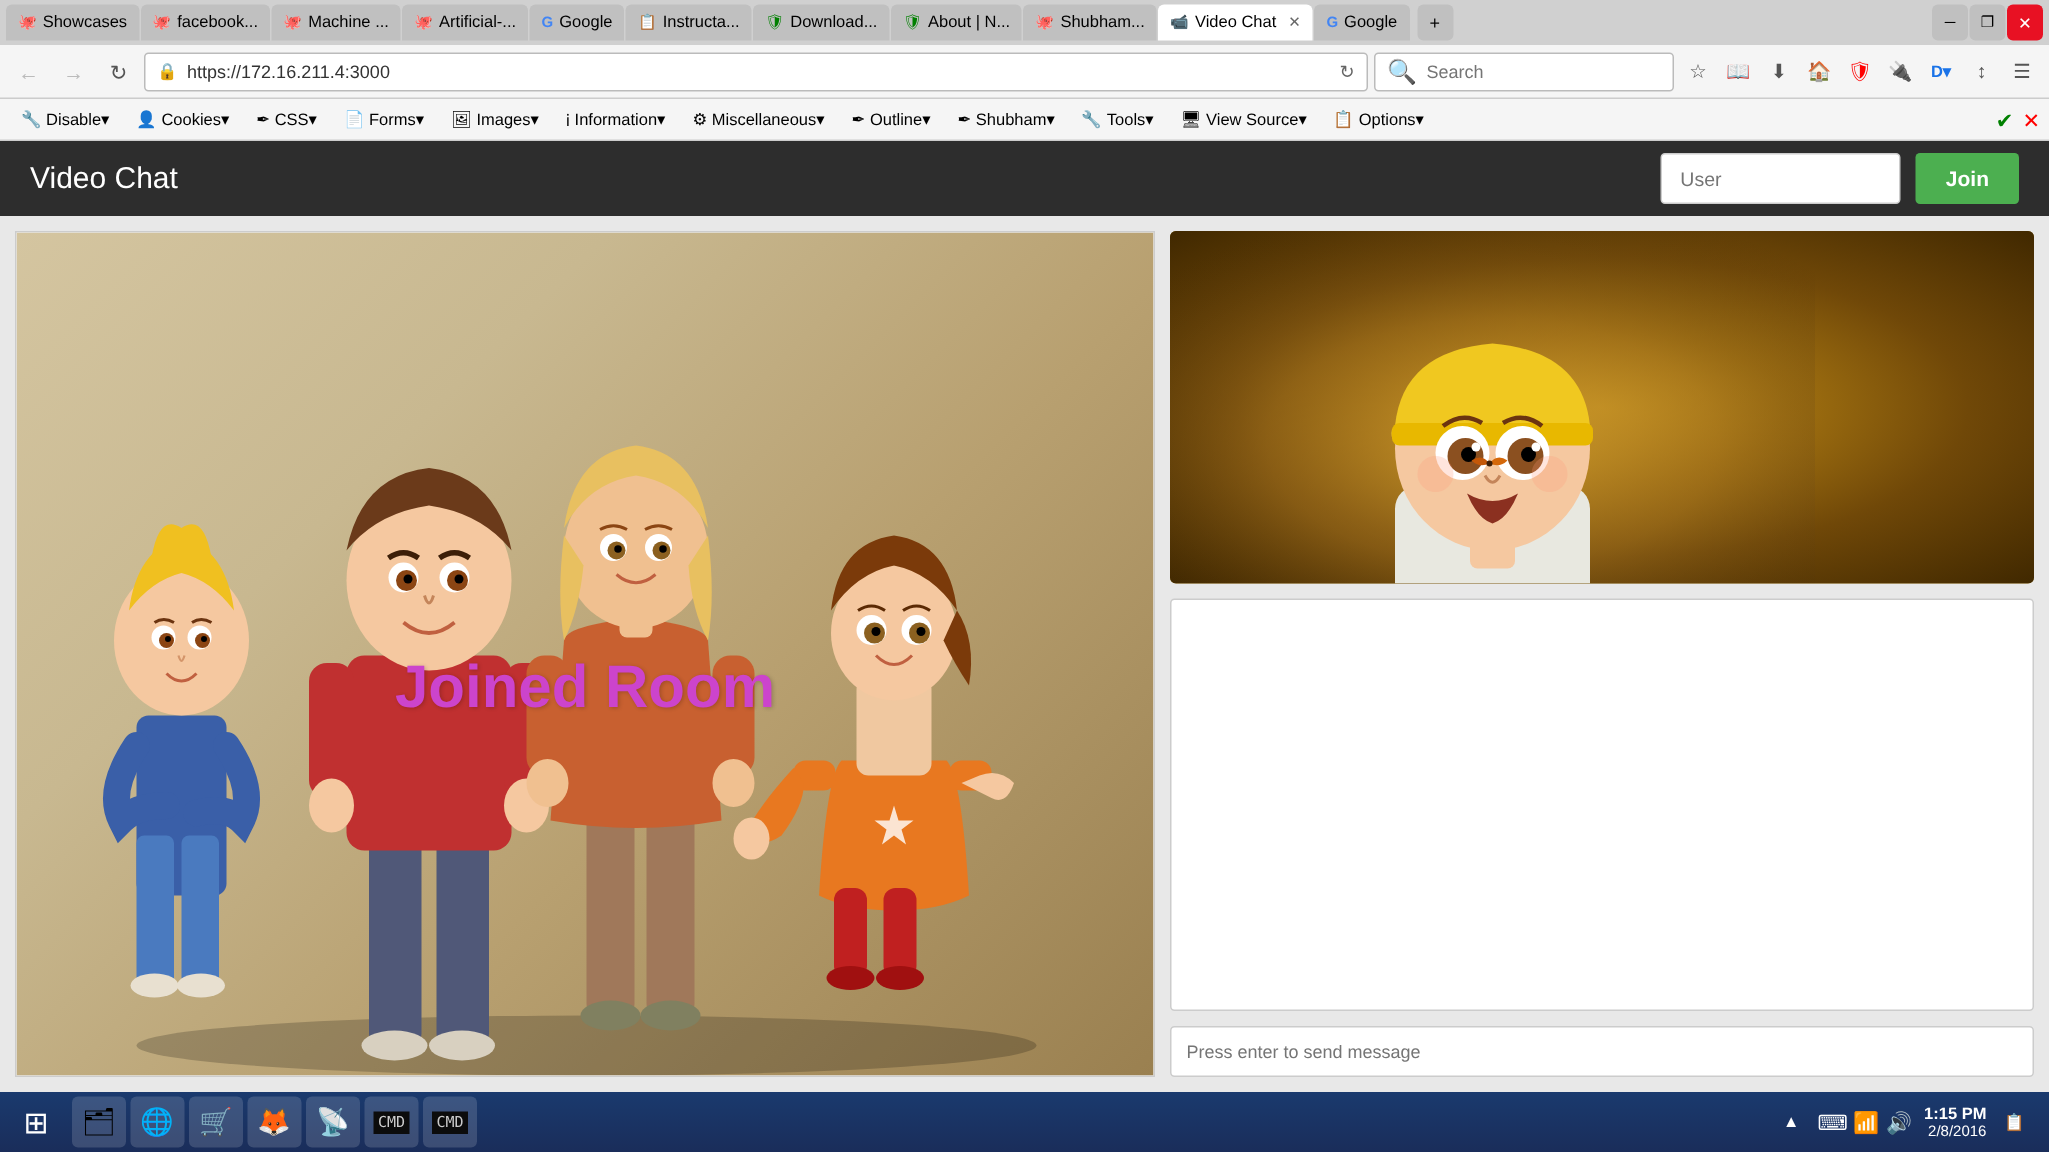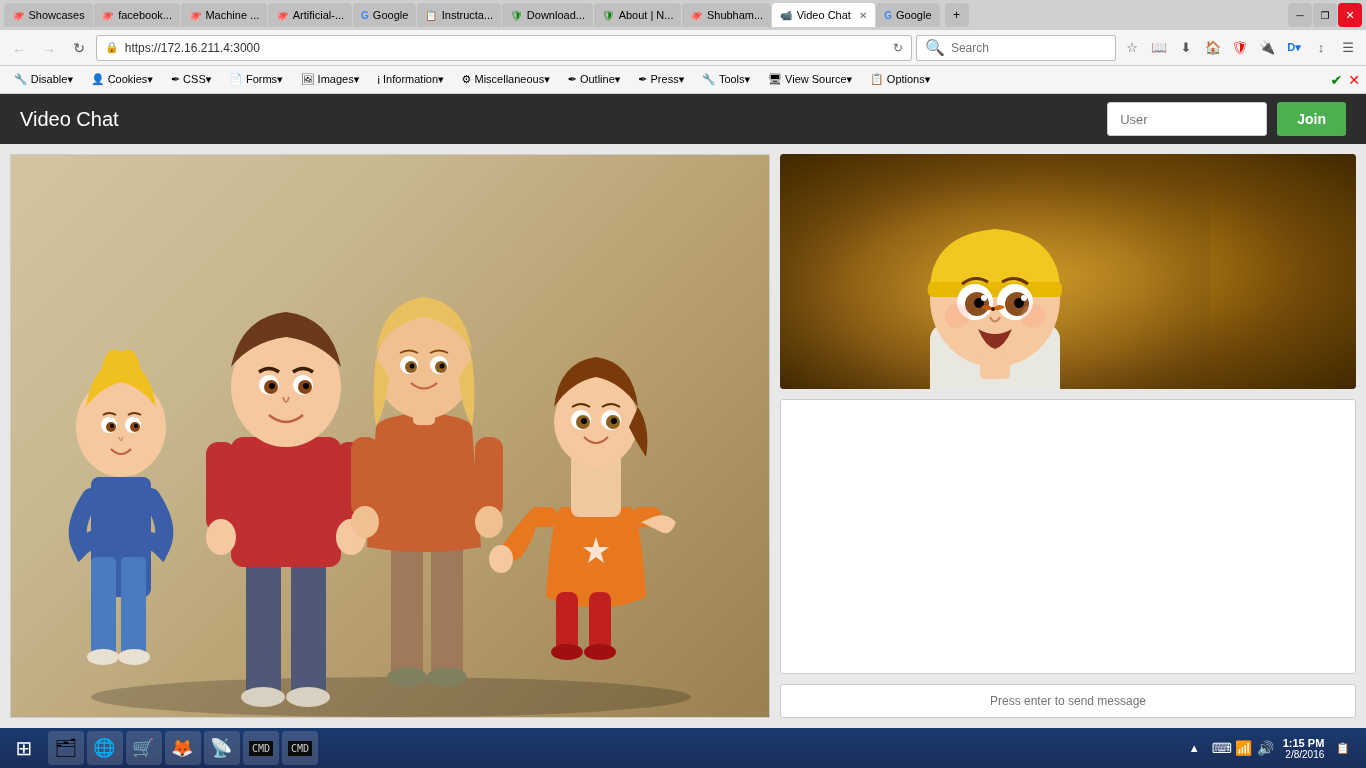--- a/index.html
+++ b/index.html
@@ -302,21 +302,20 @@
       align-items: center;
       padding: 0 10px;
     }
     .chat-input {
       width: 100%;
       border: none;
       outline: none;
       font-size: 12px;
       color: #c2410c;
       background: transparent;
-      text-align: center;
     }
 
     
     .taskbar {
       position: fixed;
       bottom: 0;
       left: 0;
       width: 1366px;
       height: 40px;
       background: linear-gradient(to bottom, #1a3a6e 0%, #1a2d5a 100%);
@@ -506,21 +505,21 @@
   <div class="bookmark-item">
     <span class="bm-icon">⚙</span>
     <span>Miscellaneous▾</span>
   </div>
   <div class="bookmark-item">
     <span class="bm-icon">✒</span>
     <span>Outline▾</span>
   </div>
   <div class="bookmark-item">
     <span class="bm-icon">✒</span>
-    <span>Press▾</span>
+    <span>Shubham▾</span>
   </div>
   <div class="bookmark-item">
     <span class="bm-icon">🔧</span>
     <span>Tools▾</span>
   </div>
   <div class="bookmark-item">
     <span class="bm-icon">🖥</span>
     <span>View Source▾</span>
   </div>
   <div class="bookmark-item">
@@ -678,20 +677,21 @@
         <path d="M571 250 Q580 244 589 250" stroke="#5B2A04" stroke-width="2" fill="none"></path>
 
         <path d="M553 280 Q565 292 577 280" stroke="#c06040" stroke-width="2" fill="none"></path>
 
         <polygon points="565,380 568,390 578,390 570,396 573,406 565,400 557,406 560,396 552,390 562,390" fill="white" opacity="0.8"></polygon>
       </svg>
     </div>
 
     <div class="no-one-text">
       <br>
+      <span>Joined Room</span>
     </div>
   </div>
 
   <div class="right-panel">
 
     <div class="join-room-video">
       <div class="join-room-bg"></div>
 
       <svg width="430" height="235" viewBox="0 0 430 235" xmlns="http://www.w3.org/2000/svg" style="position:absolute;top:0;left:0;">
 

